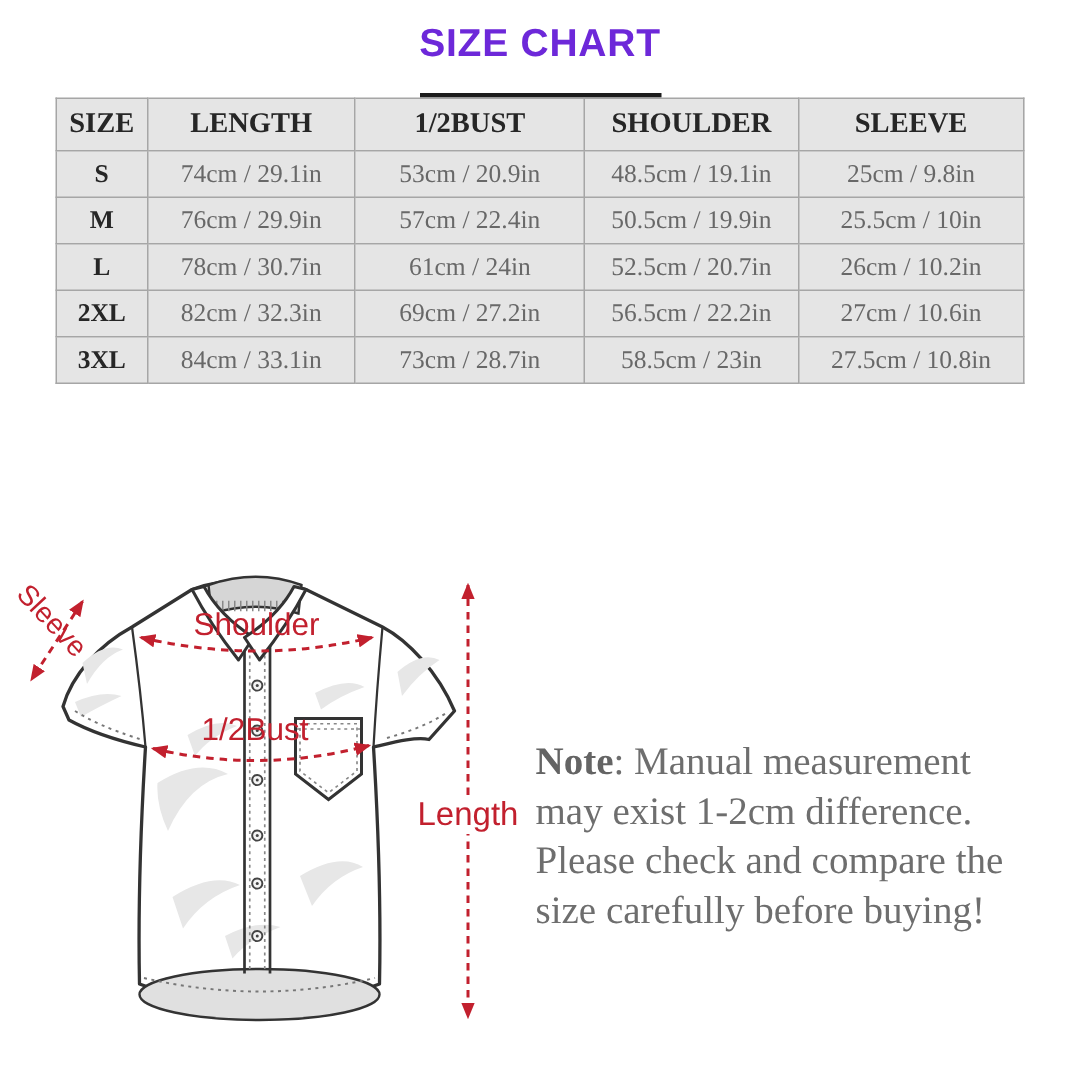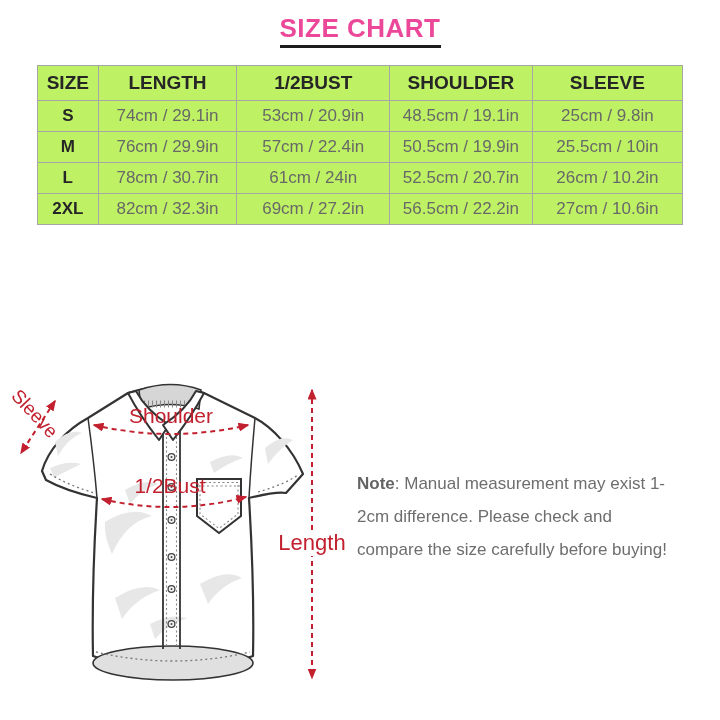--- a/index.html
+++ b/index.html
@@ -17,38 +17,39 @@
     top: 13px;
     left: 0;
     width: 720px;
     text-align: center;
     font-size: 0;
   }
   .page-title span {
     display: inline-block;
     font-size: 26px;
     font-weight: bold;
-    color: #ec4899;
+    color: #6d28d9;
     letter-spacing: 0.5px;
     border-bottom: 3px solid #1c1c1c;
-    padding-bottom: 1px;
+    padding-bottom: 18px;
   }
   table.size-table {
     position: absolute;
     top: 65px;
     left: 37px;
     width: 646px;
     border-collapse: collapse;
     table-layout: fixed;
   }
   .size-table th, .size-table td {
     border: 1px solid #a6a6a6;
     text-align: center;
     vertical-align: middle;
-    background: #bef264;
+    background: #e5e5e5;
+    font-family: Liberation Serif, serif;
   }
   .size-table th {
     height: 35px;
     font-size: 19px;
     font-weight: bold;
     color: #262626;
   }
   .size-table td {
     height: 31px;
     font-size: 17px;
@@ -61,26 +62,27 @@
   }
   .diagram {
     position: absolute;
     top: 372px;
     left: 0;
     width: 360px;
     height: 348px;
   }
   .note {
     position: absolute;
-    top: 467px;
+    top: 491px;
     left: 357px;
     width: 324px;
-    font-size: 17px;
+    font-size: 26px;
     line-height: 33px;
     color: #6e6e6e;
+    font-family: Liberation Serif, serif;
   }
   .note b { color: #646464; font-weight: bold; }
 </style>
 </head>
 <body>
 
 <div class="page">
 
   <div class="page-title">
     <span>SIZE CHART</span>
@@ -125,20 +127,27 @@
           <td class="value-col">52.5cm / 20.7in</td>
           <td class="value-col">26cm / 10.2in</td>
         </tr>
         <tr>
           <td class="size-col">2XL</td>
           <td class="value-col">82cm / 32.3in</td>
           <td class="value-col">69cm / 27.2in</td>
           <td class="value-col">56.5cm / 22.2in</td>
           <td class="value-col">27cm / 10.6in</td>
         </tr>
+        <tr>
+          <td class="size-col">3XL</td>
+          <td class="value-col">84cm / 33.1in</td>
+          <td class="value-col">73cm / 28.7in</td>
+          <td class="value-col">58.5cm / 23in</td>
+          <td class="value-col">27.5cm / 10.8in</td>
+        </tr>
       </tbody>
   </table>
 
   <div class="diagram">
     <svg width="360" height="348" viewBox="0 0 360 348" xmlns="http://www.w3.org/2000/svg">
       <defs>
         <marker id="arrow" markerWidth="11" markerHeight="9" refX="9.5" refY="4.5" orient="auto-start-reverse" markerUnits="userSpaceOnUse">
           <path d="M0,0 L11,4.5 L0,9 Z" fill="#c2202e"></path>
         </marker>
       </defs>

